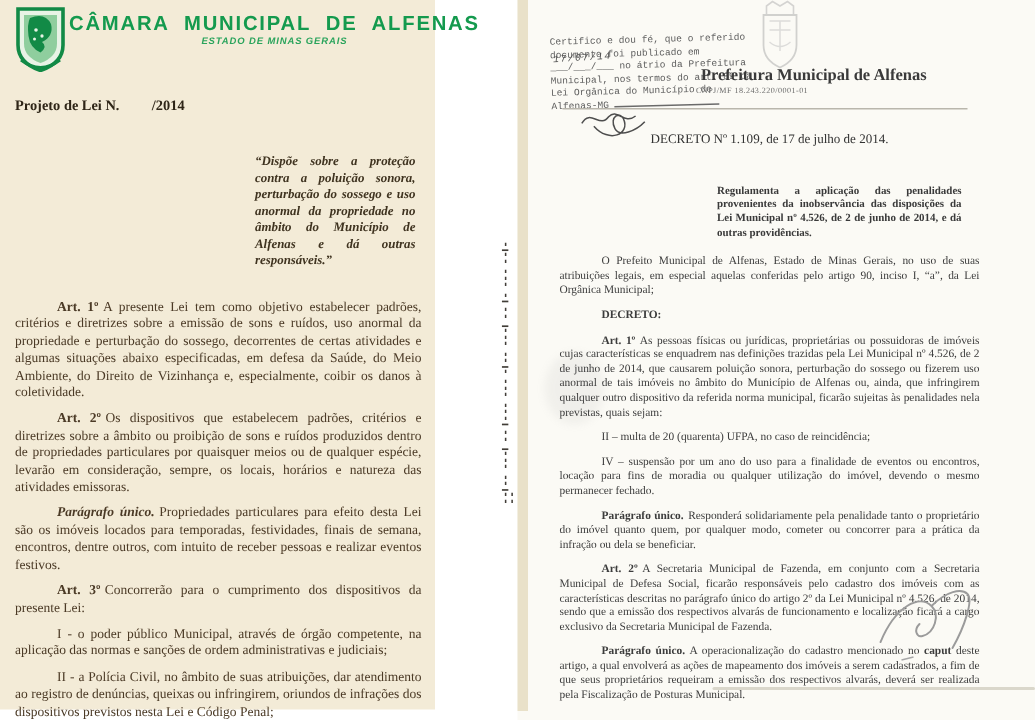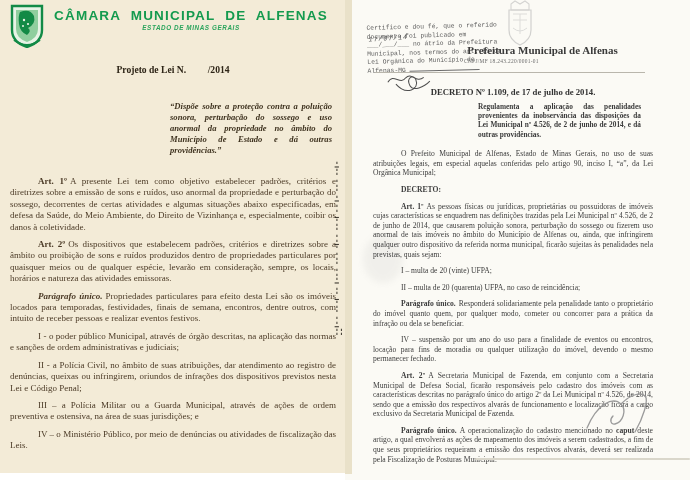--- a/index.html
+++ b/index.html
@@ -1,30 +1,30 @@
 <!DOCTYPE html>
 <html><head>
 <meta charset="utf-8">
 <style>
   html,body{margin:0;padding:0;background:#ffffff;}
   *{box-sizing:border-box;}
   .canvas{position:relative;width:690px;height:480px;background:#ffffff;overflow:hidden;
           font-family:"Liberation Serif", serif;}
 
   
-  .page-left{position:absolute;left:0;top:0;width:345px;height:473px;background:#f3ebd7;
+  .page-left{position:absolute;left:0;top:0;width:290px;height:473px;background:#f3ebd7;
              padding:2px 9px 0 10px;}
   .lp-header{display:flex;align-items:flex-start;}
   .lp-crest{flex:0 0 36px;margin-top:2px;}
   .lp-headtext{flex:1;text-align:center;padding-top:6px;}
   .lp-title{font-family:"Liberation Sans", sans-serif;font-weight:bold;color:#149a4e;
             font-size:13.5px;letter-spacing:1.2px;word-spacing:5px;white-space:nowrap;}
   .lp-sub{font-family:"Liberation Sans", sans-serif;font-weight:bold;font-style:italic;
           color:#2aa45c;font-size:6.3px;letter-spacing:.6px;margin-top:1px;}
-  .lp-doctitle{text-align:center;font-weight:bold;color:#2e2517;font-size:9.6px;
+  .lp-doctitle{font-weight:bold;color:#2e2517;font-size:9.6px;
                margin-top:12px;white-space:pre;}
   .lp-epigraph{margin:26px 4px 0 160px;font-weight:bold;font-style:italic;color:#3f3categ categ categ121px;}
   .lp-epigraph{margin:26px 4px 0 160px;font-weight:bold;font-style:italic;color:#3f3320;
                font-size:8.6px;line-height:11px;text-align:justify;}
   .lp-body{margin-top:20px;color:#4b3a26;font-size:9px;line-height:11.4px;text-align:justify;}
   .lp-body p{margin:0 0 6px 0;text-indent:28px;}
   .lead-b{font-weight:bold;margin-right:3px;}
   .lead-bi{font-weight:bold;font-style:italic;margin-right:3px;}
 
   
@@ -49,22 +49,22 @@
                   vertical-align:baseline;}
   .cert-handdate{position:absolute;left:2px;top:16px;font-style:italic;color:#4f4f4f;
                  font-size:6.5px;transform:rotate(-2deg);letter-spacing:1px;}
   .cert-sign{position:absolute;left:18px;top:46px;}
   .pr-org{position:absolute;left:105px;top:44px;width:185px;text-align:center;}
   .pr-orgname{font-weight:bold;color:#3a3a3a;font-size:11px;white-space:nowrap;}
   .pr-cnpj{font-size:5.4px;color:#6b6b6b;text-align:left;margin:2px 0 0 14px;letter-spacing:.3px;}
   .pr-rule{position:absolute;left:30px;top:72px;width:270px;border-top:1px solid #b9b6ac;}
   .pr-content{position:absolute;left:28px;top:88px;width:280px;color:#3c3c3c;
               font-size:7.6px;line-height:9.6px;text-align:justify;}
-  .pr-decree-title{text-align:center;font-weight:bold;color:#323232;font-size:8.7px;
-                   margin-bottom:4px;}
+  .pr-decree-title{text-align:center;font-weight:normal;color:#323232;font-size:8.7px;
+                   margin-bottom:24px;}
   .pr-ementa{margin:0 12px 10px 105px;font-weight:bold;color:#3a3a3a;font-size:7.3px;
              line-height:9.4px;text-align:justify;}
   .pr-content p{margin:0 0 7px 0;text-indent:28px;}
   .pr-decreta{font-weight:bold;}
   .pr-squiggle{position:absolute;left:238px;top:388px;}
 
   .cap-b{font-weight:bold;}
 </style>
 </head>
 <body>
@@ -85,27 +85,28 @@
         </svg>
       </div>
       <div class="lp-headtext">
         <div class="lp-title">CÂMARA MUNICIPAL DE ALFENAS</div>
         <div class="lp-sub">ESTADO DE MINAS GERAIS</div>
       </div>
     </div>
 
     <div class="lp-doctitle">Projeto de Lei N.         /2014</div>
 
-    <p class="lp-epigraph">“Dispõe sobre a proteção contra a poluição sonora, perturbação do sossego e uso anormal da propriedade no âmbito do Município de Estado e dá outras providências.”</p>
+    <p class="lp-epigraph">“Dispõe sobre a proteção contra a poluição sonora, perturbação do sossego e uso anormal da propriedade no âmbito do Município de Alfenas e dá outras responsáveis.”</p>
 
     <div class="lp-body">
       <p><span class="lead-b">Art. 1º</span><span>A presente Lei tem como objetivo estabelecer padrões, critérios e diretrizes sobre a emissão de sons e ruídos, uso anormal da propriedade e perturbação do sossego, decorrentes de certas atividades e algumas situações abaixo especificadas, em defesa da Saúde, do Meio Ambiente, do Direito de Vizinhança e, especialmente, coibir os danos à coletividade.</span></p>
       <p><span class="lead-b">Art. 2º</span><span>Os dispositivos que estabelecem padrões, critérios e diretrizes sobre a âmbito ou proibição de sons e ruídos produzidos dentro de propriedades particulares por quaisquer meios ou de qualquer espécie, levarão em consideração, sempre, os locais, horários e natureza das atividades emissoras.</span></p>
       <p><span class="lead-bi">Parágrafo único.</span><span>Propriedades particulares para efeito desta Lei são os imóveis locados para temporadas, festividades, finais de semana, encontros, dentre outros, com intuito de receber pessoas e realizar eventos festivos.</span></p>
-      <p><span>I - o poder público Municipal, através de órgão descritas, na aplicação das normas e sanções de ordem administrativas e judiciais;</span></p>
+      <p><span class="lead-b">Art. 3º</span><span>Concorrerão para o cumprimento dos dispositivos da presente Lei:</span></p>
+      <p><span>I - o poder público Municipal, através de órgão competente, na aplicação das normas e sanções de ordem administrativas e judiciais;</span></p>
       <p><span>II - a Polícia Civil, no âmbito de suas atribuições, dar atendimento ao registro de denúncias, queixas ou infringirem, oriundos de infrações dos dispositivos previstos nesta Lei e Código Penal;</span></p>
       <p><span>III – a Polícia Militar ou a Guarda Municipal, através de ações de ordem preventiva e ostensiva, na área de suas jurisdições; e</span></p>
       <p><span>IV – o Ministério Público, por meio de denúncias ou atividades de fiscalização das Leis.</span></p>
     </div>
   </div>
 
   <div class="vstamp vstamp-left">▮▮▌▮▮ ▮▮▮▌ ▮▮ ▌▮▮▮ ▮▮▮ ▮▌▮▮ ▮▮▮▌ ▮▮ ▌▮ ▮▮▮ ▮▮▌▮ ▮▮</div>
   <div class="vstamp vstamp-right">▮▌▮▮ ▮▮▮ ▌▮▮ ▮▮▌▮ ▮▮▮ ▮▌ ▮▮▮▌ ▮▮ ▮▮▌▮</div>
 
   <div class="page-right">
@@ -145,24 +146,23 @@
     <div class="pr-rule"></div>
 
     <div class="pr-content">
       <div class="pr-decree-title">DECRETO Nº 1.109, de 17 de julho de 2014.</div>
       <div class="pr-ementa">Regulamenta a aplicação das penalidades provenientes da inobservância das disposições da Lei Municipal nº 4.526, de 2 de junho de 2014, e dá outras providências.</div>
 
       <p><span>O Prefeito Municipal de Alfenas, Estado de Minas Gerais, no uso de suas atribuições legais, em especial aquelas conferidas pelo artigo 90, inciso I, “a”, da Lei Orgânica Municipal;</span></p>
       <p class="pr-decreta">DECRETO:</p>
 
       <p><span class="lead-b">Art. 1º</span><span>As pessoas físicas ou jurídicas, proprietárias ou possuidoras de imóveis cujas características se enquadrem nas definições trazidas pela Lei Municipal nº 4.526, de 2 de junho de 2014, que causarem poluição sonora, perturbação do sossego ou fizerem uso anormal de tais imóveis no âmbito do Município de Alfenas ou, ainda, que infringirem qualquer outro dispositivo da referida norma municipal, ficarão sujeitas às penalidades nela previstas, quais sejam:</span></p>
-      <p><span>I – multa de 20 (vinte) UFPA;</span></p>
       <p><span>II – multa de 20 (quarenta) UFPA, no caso de reincidência;</span></p>
+      <p><span>IV – suspensão por um ano do uso para a finalidade de eventos ou encontros, locação para fins de moradia ou qualquer utilização do imóvel, devendo o mesmo permanecer fechado.</span></p>
       <p><span class="lead-b">Parágrafo único.</span><span>Responderá solidariamente pela penalidade tanto o proprietário do imóvel quanto quem, por qualquer modo, cometer ou concorrer para a prática da infração ou dela se beneficiar.</span></p>
-      <p><span>IV – suspensão por um ano do uso para a finalidade de eventos ou encontros, locação para fins de moradia ou qualquer utilização do imóvel, devendo o mesmo permanecer fechado.</span></p>
       <p><span class="lead-b">Art. 2º</span><span>A Secretaria Municipal de Fazenda, em conjunto com a Secretaria Municipal de Defesa Social, ficarão responsáveis pelo cadastro dos imóveis com as características descritas no parágrafo único do artigo 2º da Lei Municipal nº 4.526, de 2014, sendo que a emissão dos respectivos alvarás de funcionamento e localização ficará a cargo exclusivo da Secretaria Municipal de Fazenda.</span></p>
       <p><span class="lead-b">Parágrafo único.</span><span>A operacionalização do cadastro mencionado no </span><span class="cap-b">caput</span><span> deste artigo, a qual envolverá as ações de mapeamento dos imóveis a serem cadastrados, a fim de que seus proprietários requeiram a emissão dos respectivos alvarás, deverá ser realizada pela Fiscalização de Posturas Municipal.</span></p>
     </div>
 
     <div class="pr-squiggle">
       <svg width="80" height="58" viewBox="0 0 80 58">
         <path d="M4 40 C14 16 30 8 38 16 C44 22 40 34 32 36 C28 37 26 32 30 28 M38 16 C48 6 58 4 62 8 C66 12 60 30 52 44" fill="none" stroke="#9b9b9b" stroke-width="1.3" stroke-linecap="round"></path>
         <path d="M18 52 L26 50" fill="none" stroke="#a8a8a8" stroke-width="1"></path>
       </svg>
     </div>

